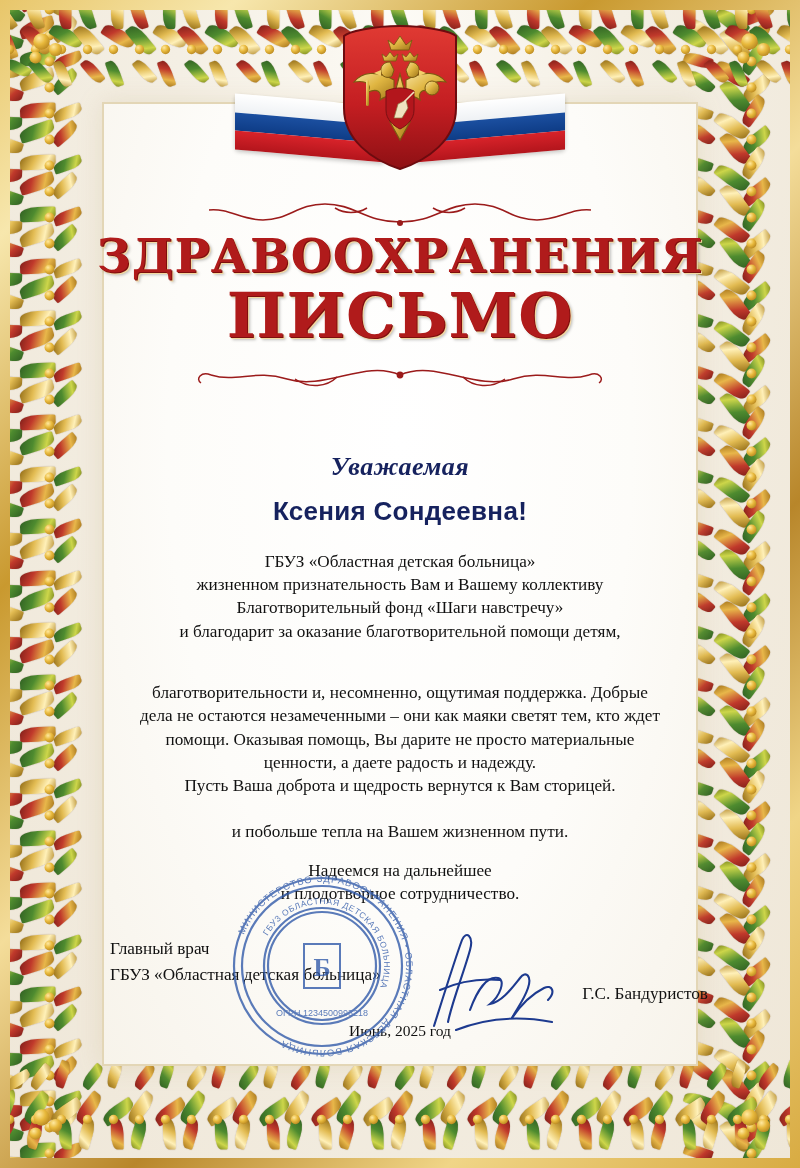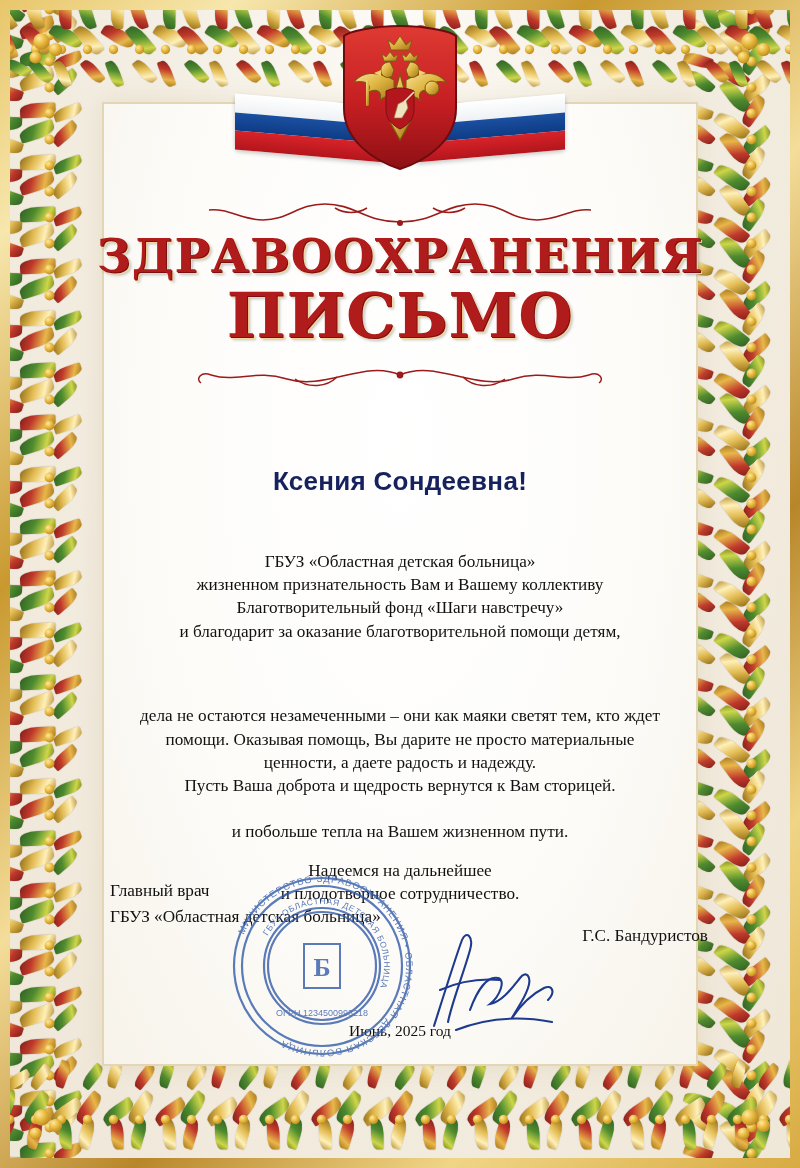--- a/index.html
+++ b/index.html
@@ -178,21 +178,21 @@
     font-size: 17.2px;
     line-height: 1.35;
   }
   .para { margin: 0 0 15px 0; }
 
   
   .sign-area {
     position: absolute;
     left: 110px;
     right: 92px;
-    top: 878px;
+    top: 936px;
     font-family: "Liberation Serif", serif;
     font-size: 17.2px;
     color: #111;
   }
   .sign-left { line-height: 1.5; }
   .sign-name {
     position: absolute;
     right: 0;
     top: 48px;
     white-space: nowrap;
@@ -941,33 +941,34 @@
         <path d="M120 26 C 134 36 152 34 162 24"></path>
         <path d="M330 26 C 316 36 298 34 288 24"></path>
         <path d="M36 22 C 26 18 20 26 26 30"></path>
         <path d="M414 22 C 424 18 430 26 424 30"></path>
         <circle cx="225" cy="22" r="3.4" fill="#9b1b1b" stroke="none"></circle>
       </g>
     </svg>
   </div>
 
   <div class="salutation">
+    <div class="salut-1">Уважаемая</div>
     <div class="salut-2">Ксения Сондеевна!</div>
   </div>
 
   <div class="body-text">
     <p class="para">
       <span>ГБУЗ «Областная детская больница»</span><br>
       <span>жизненном признательность Вам и Вашему коллективу</span><br>
       <span>Благотворительный фонд «Шаги навстречу»</span><br>
       <span>и благодарит за оказание благотворительной помощи детям,</span><br>
     </p>
     <p class="para">
       <br>
-      <br>
+      <span>благотворительности и, несомненно, ощутимая поддержка. Добрые</span><br>
       <span>дела не остаются незамеченными – они как маяки светят тем, кто ждет</span><br>
       <span>помощи. Оказывая помощь, Вы дарите не просто материальные</span><br>
       <span>ценности, а даете радость и надежду.</span><br>
       <span>Пусть Ваша доброта и щедрость вернутся к Вам сторицей.</span><br>
       <br>
       <span>и побольше тепла на Вашем жизненном пути.</span>
     </p>
     <p class="para">
       <span>Надеемся на дальнейшее</span><br>
       <span>и плодотворное сотрудничество.</span>

